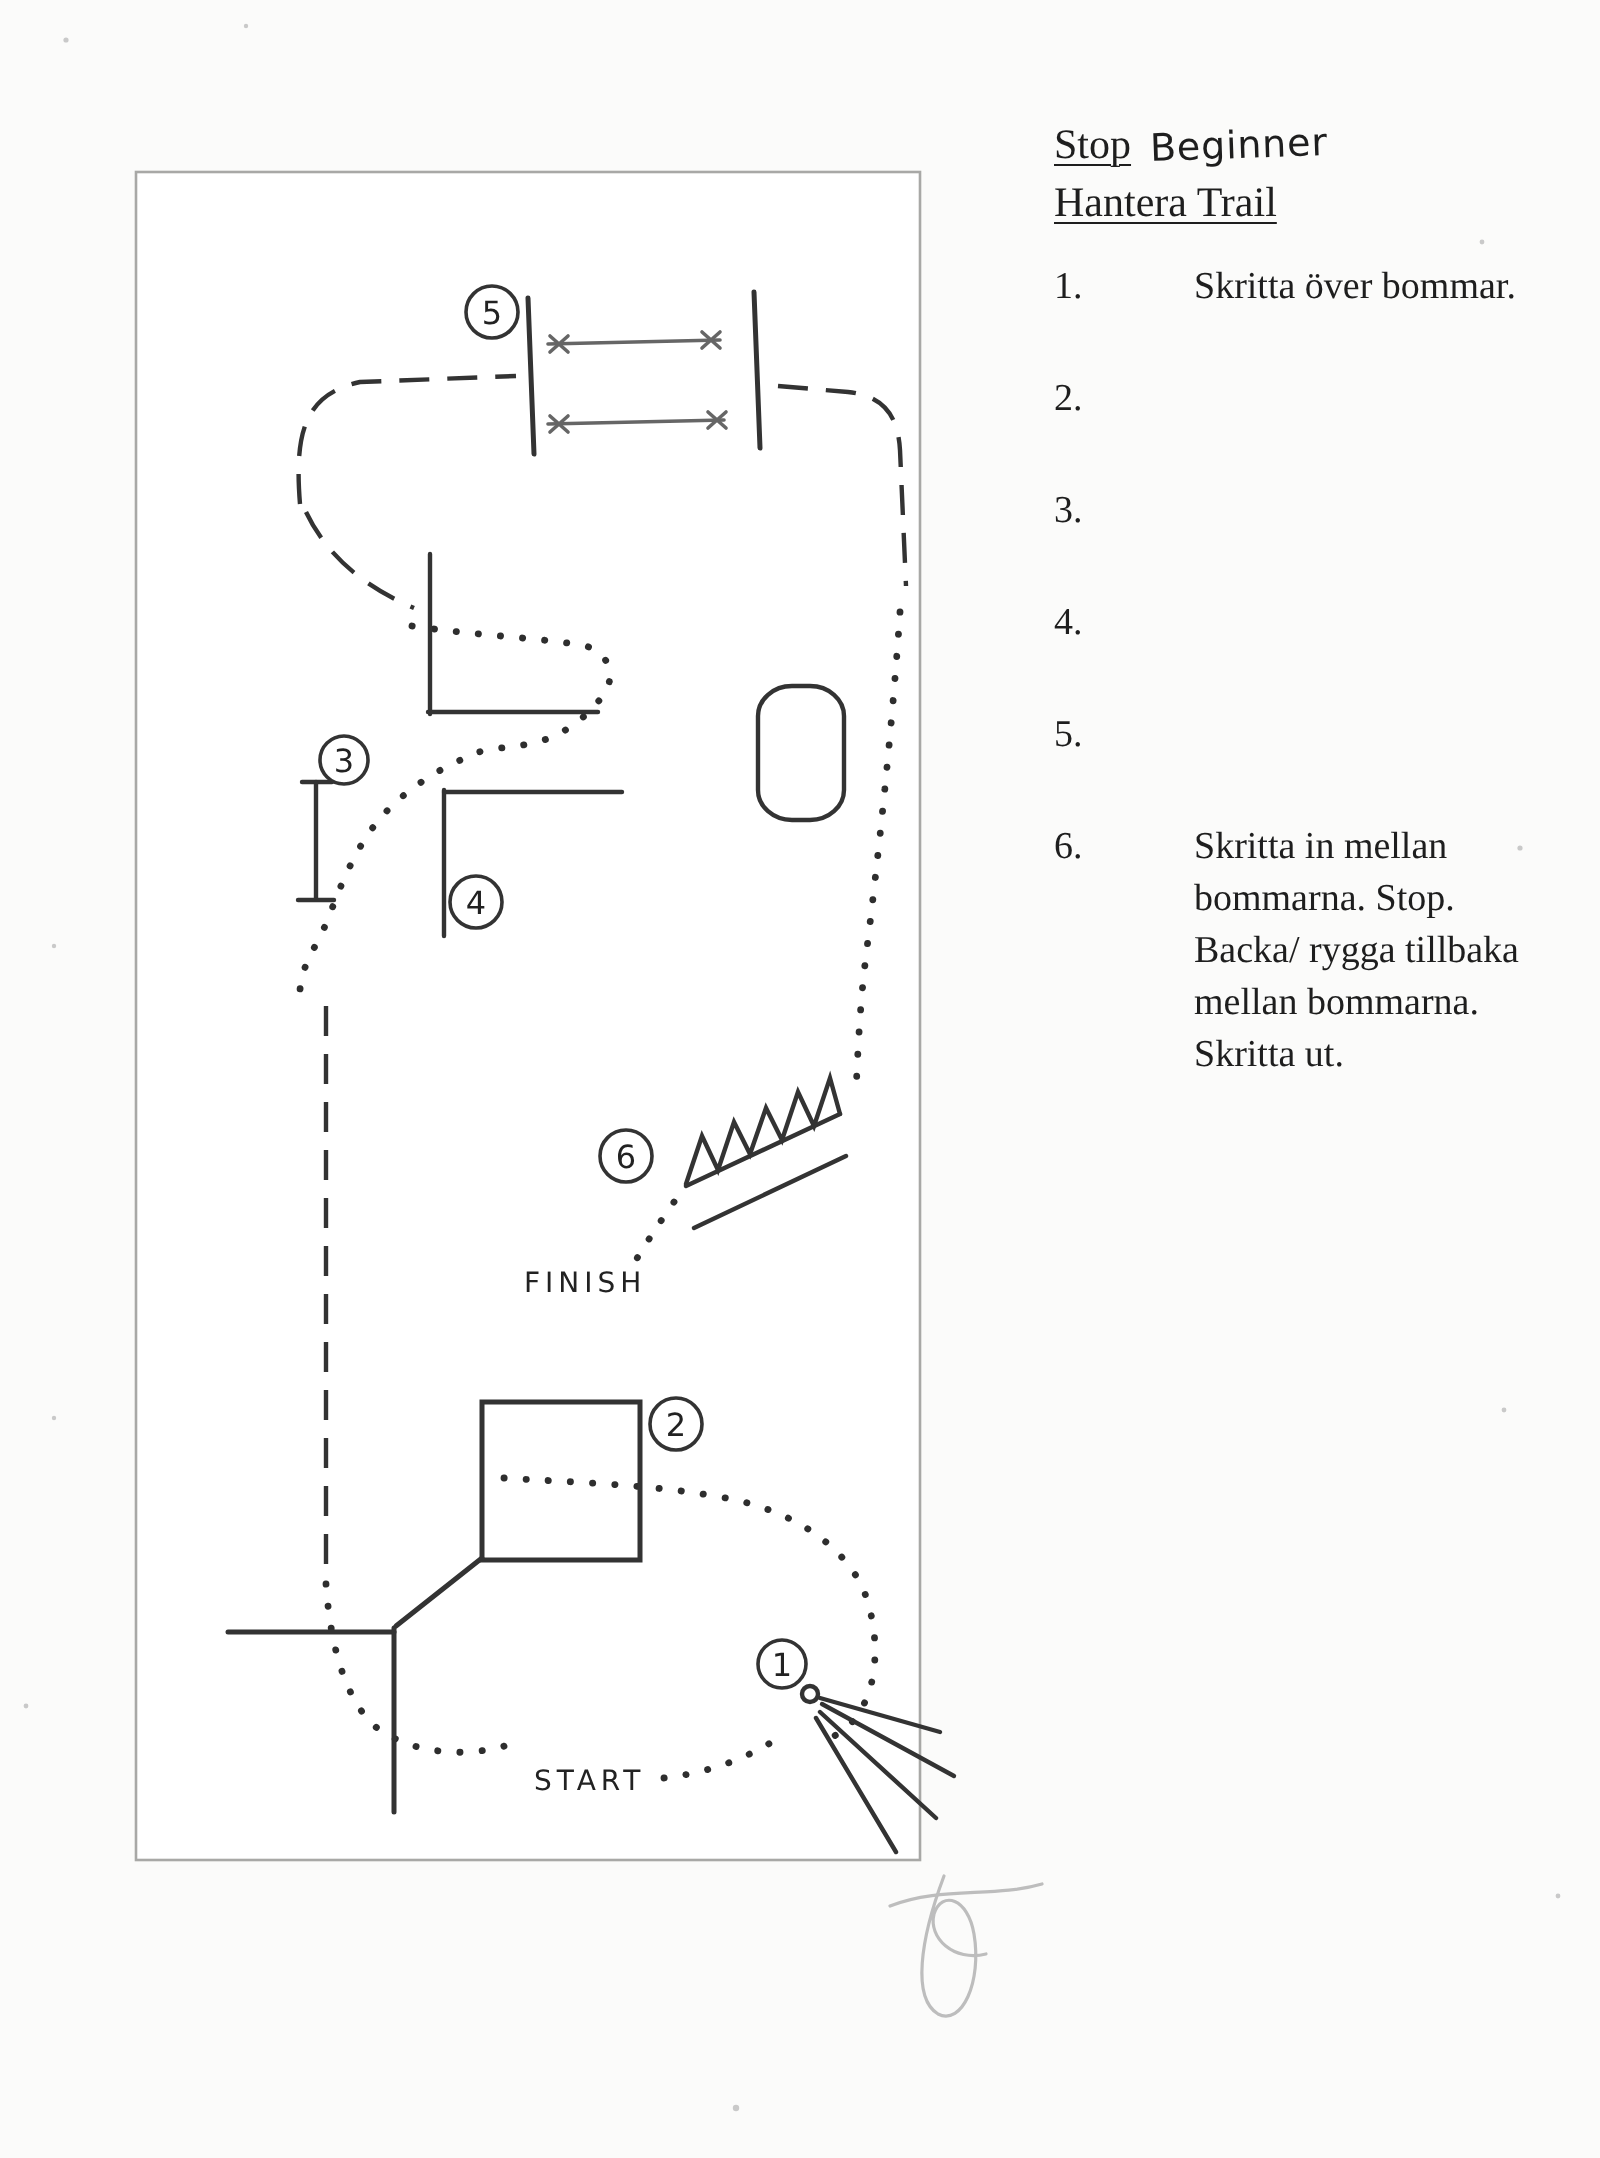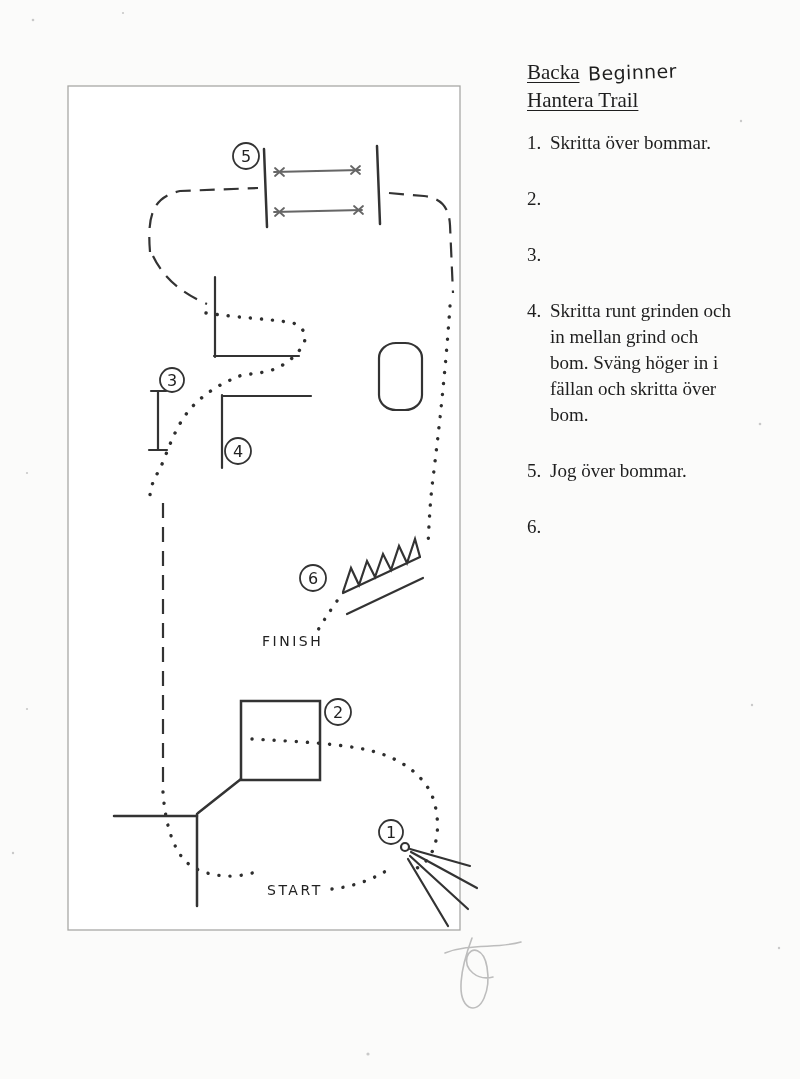--- a/index.html
+++ b/index.html
@@ -22,21 +22,21 @@
     font-family:"DejaVu Sans", sans-serif;
     font-size:19px;
     display:inline-block;
     transform:rotate(-2deg);
     margin-left:9px;
     letter-spacing:.4px;
   }
   .items { margin-top:16px; }
   .item { display:flex; margin-bottom:30px; font-size:19px; line-height:26px; }
   .item .num { width:23px; flex:0 0 23px; }
-  .item .txt { white-space:pre-line; }
+  .item .txt { white-space:pre-line;margin-left:47px; }
 
   
   .ink   { stroke:#333; fill:none; stroke-width:2.2; stroke-linecap:round; }
   .bold-ink { stroke:#333; fill:none; stroke-width:2.5; stroke-linecap:round; }
   .thin  { stroke:#666; fill:none; stroke-width:1.8; stroke-linecap:round; }
   .dash  { stroke:#333; fill:none; stroke-width:2.2; stroke-dasharray:15 9; }
   .dots  { stroke:#2e2e2e; fill:none; stroke-width:3.4; stroke-dasharray:0.1 11; stroke-linecap:round; }
   .border{ stroke:#a8a8a6; fill:#ffffff; stroke-width:1.3; }
   .marker-circle { stroke:#333; stroke-width:1.8; fill:#fff; }
   .marker-num {
@@ -173,48 +173,47 @@
       <circle class="speck" cx="752" cy="705" r="1.2"></circle>
       <circle class="speck" cx="27" cy="709" r="1.1"></circle>
       <circle class="speck" cx="13" cy="853" r="1.2"></circle>
       <circle class="speck" cx="779" cy="948" r="1.2"></circle>
       <circle class="speck" cx="368" cy="1054" r="1.6" fill="#9a9a9a"></circle>
     </g>
   </svg>
 
   <div class="col">
     <div class="title-line">
-      <span class="u">Backa</span><span class="hand">Beginner</span>
+      <span class="u">Stop</span><span class="hand">Beginner</span>
     </div>
     <div class="title-line">
       <span class="u">Hantera Trail</span>
     </div>
 
     <div class="items">
       <div class="item">
         <span class="num">1.</span>
         <span class="txt">Skritta över bommar.</span>
       </div>
       <div class="item">
         <span class="num">2.</span>
       </div>
       <div class="item">
         <span class="num">3.</span>
       </div>
       <div class="item">
         <span class="num">4.</span>
-        <span class="txt">Skritta runt grinden och
-in mellan grind och
-bom. Sväng höger in i
-fällan och skritta över
-bom.</span>
       </div>
       <div class="item">
         <span class="num">5.</span>
-        <span class="txt">Jog över bommar.</span>
       </div>
       <div class="item">
         <span class="num">6.</span>
+        <span class="txt">Skritta in mellan
+bommarna. Stop.
+Backa/ rygga tillbaka
+mellan bommarna.
+Skritta ut.</span>
       </div>
     </div>
   </div>
 
 </div>
 
 </body></html>

